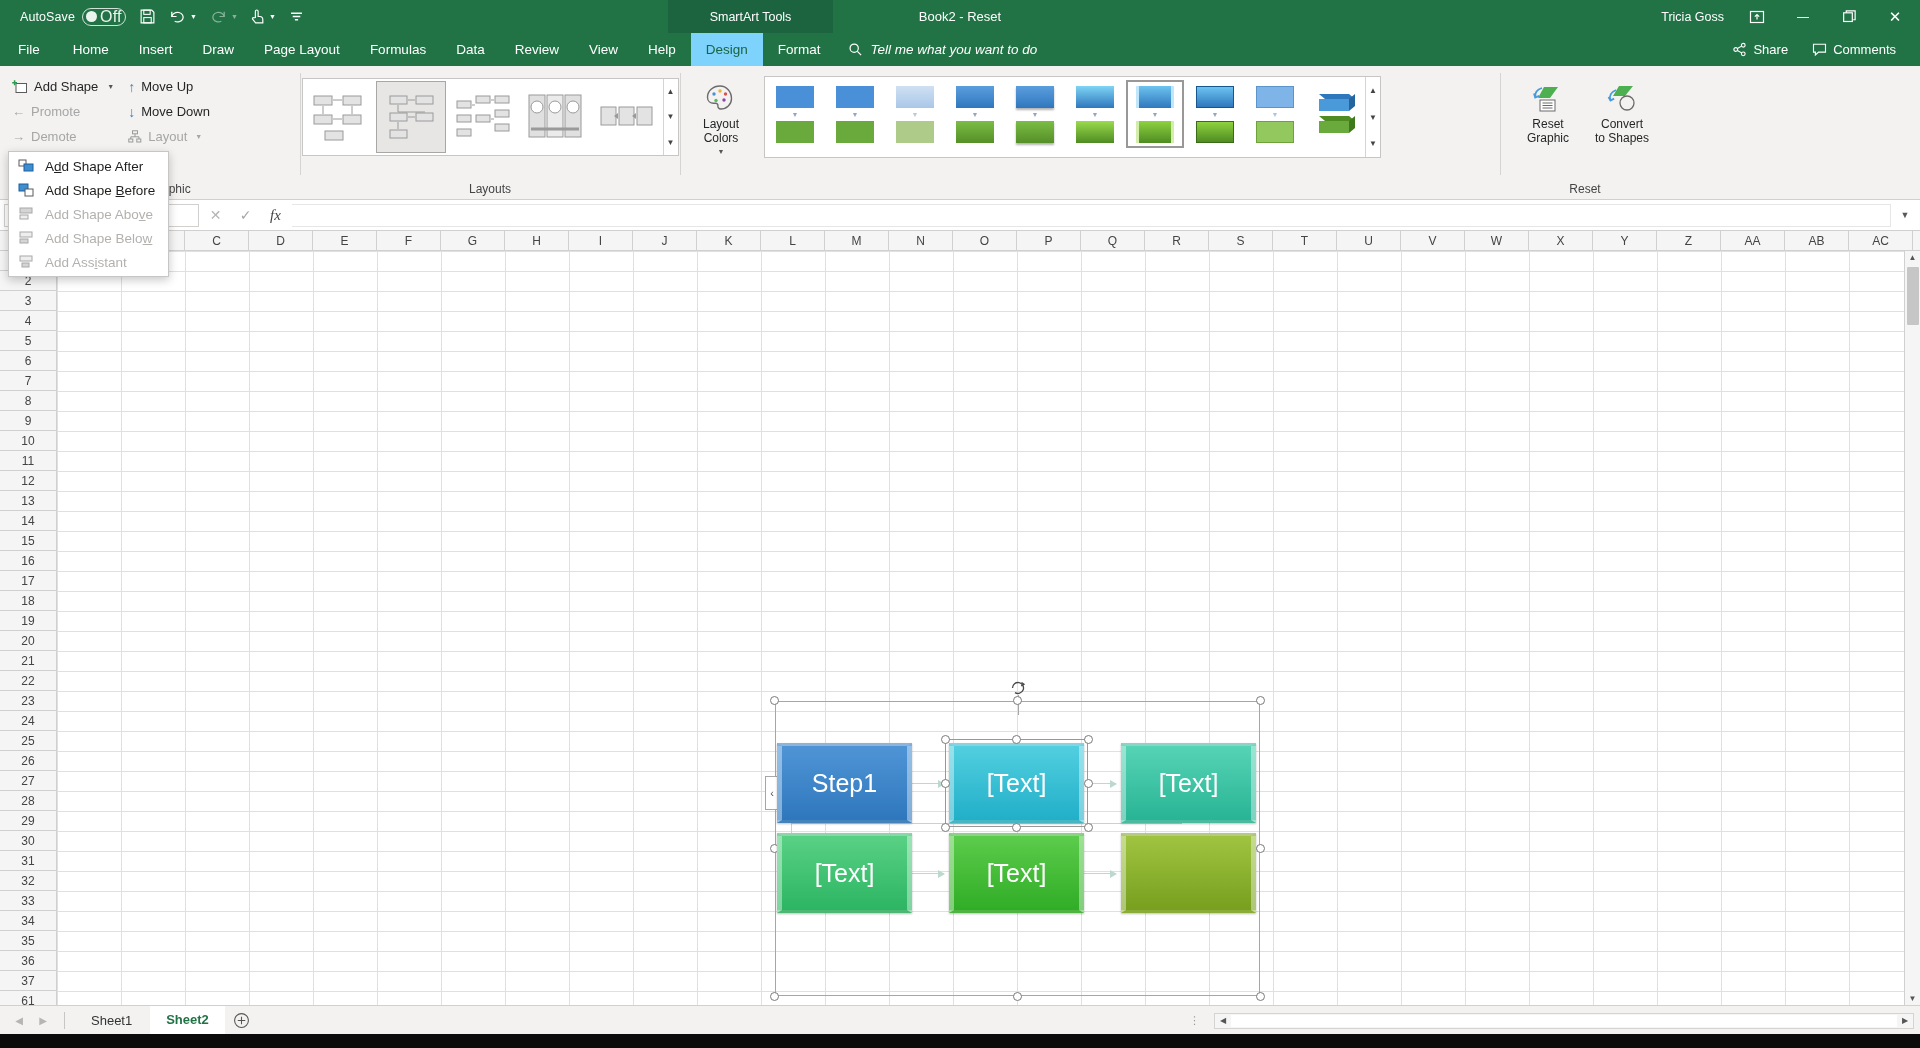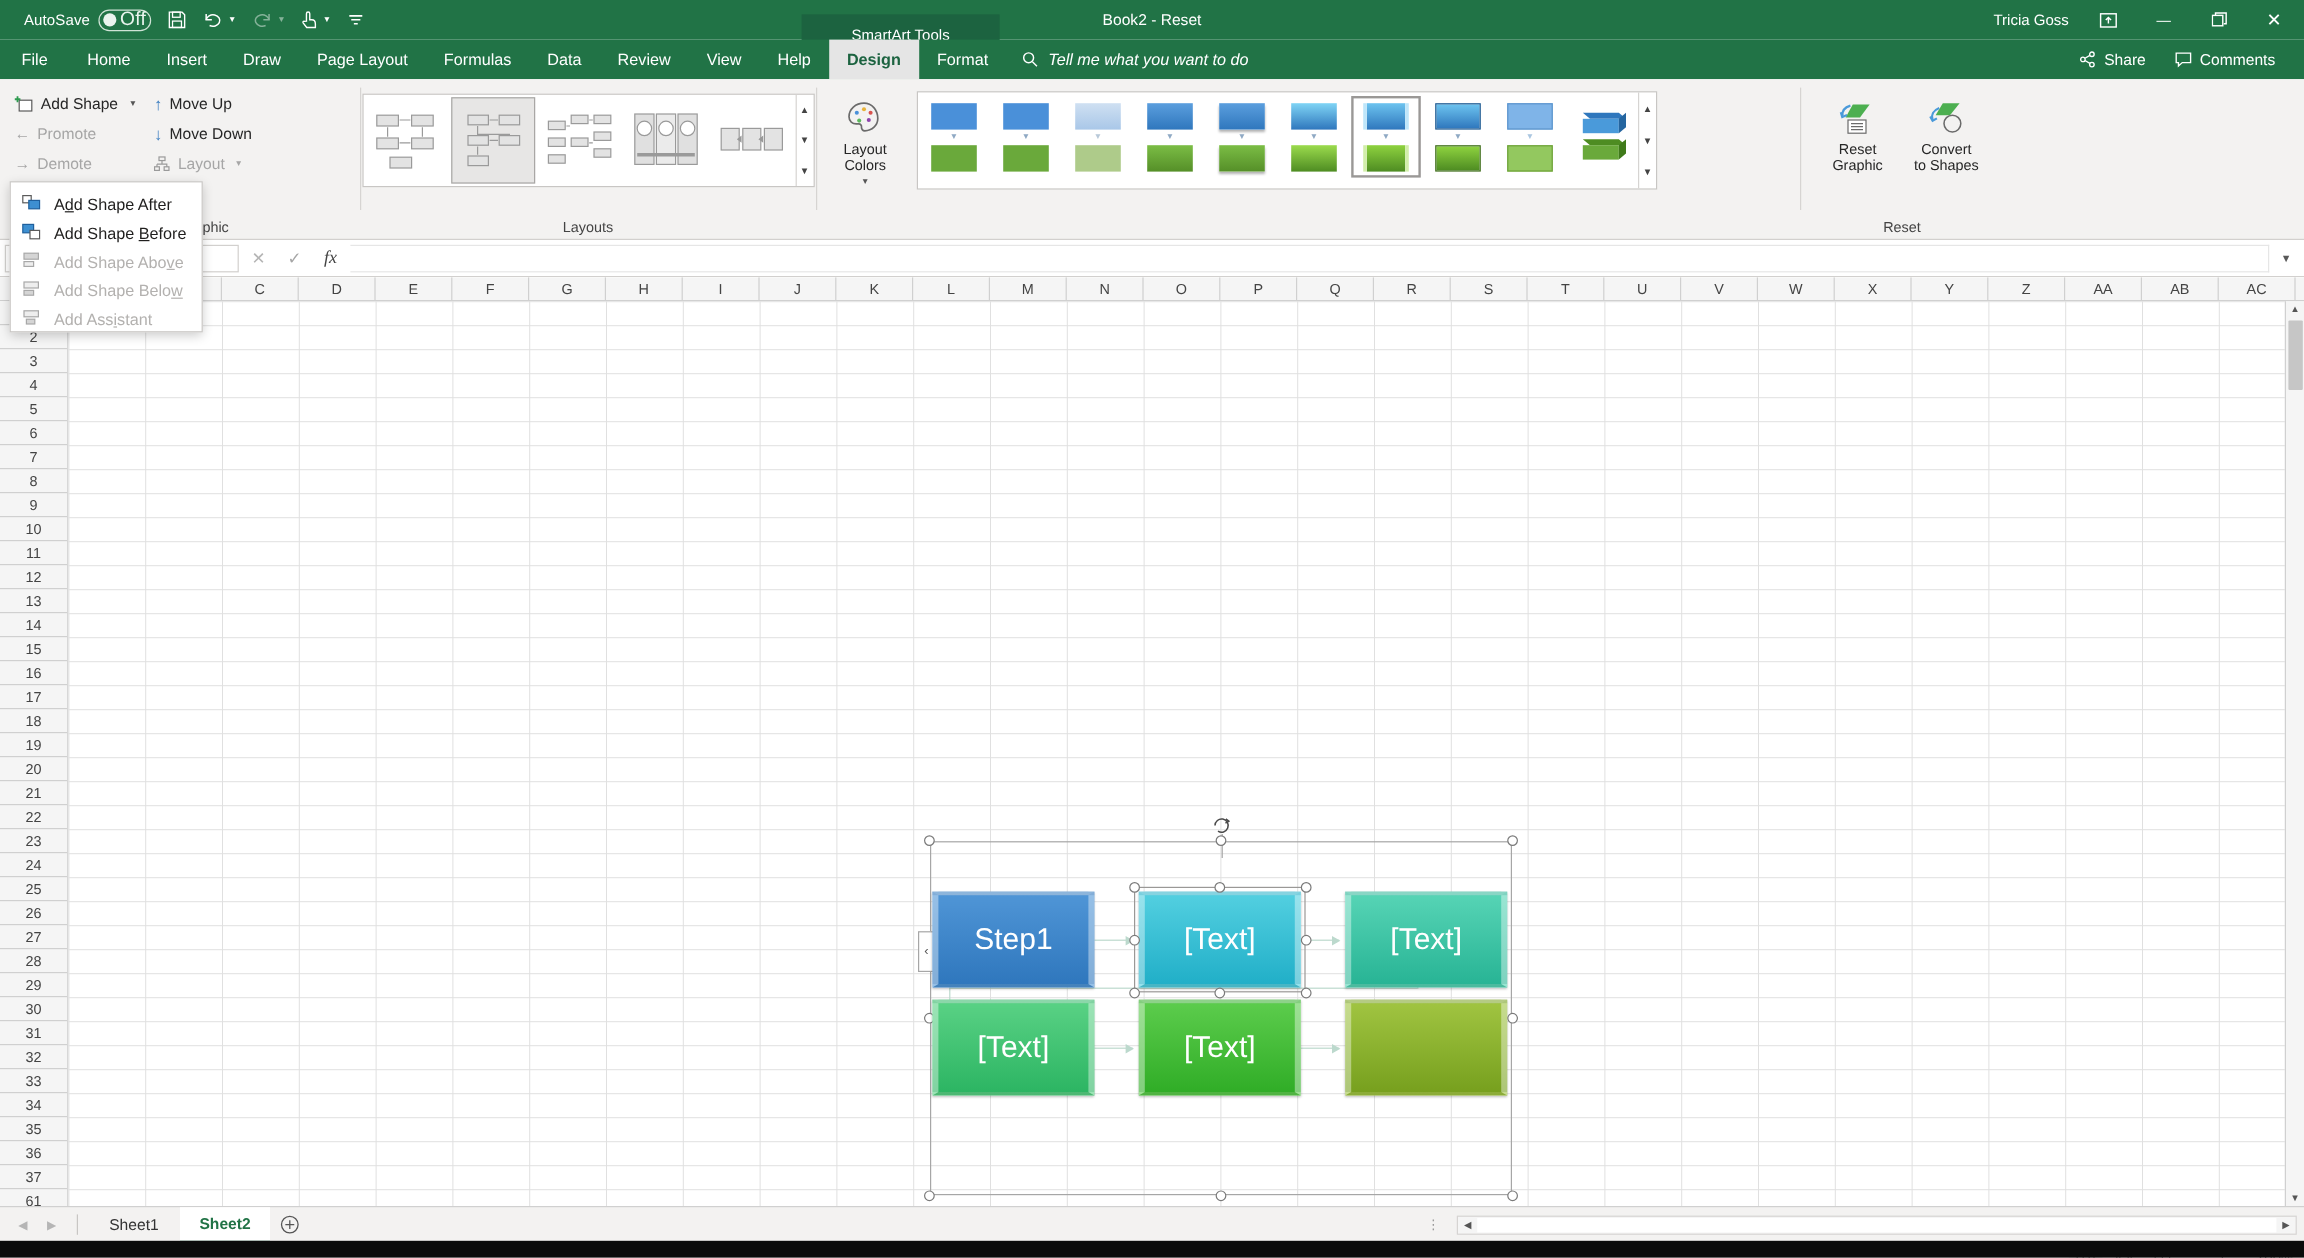--- a/index.html
+++ b/index.html
@@ -22,21 +22,21 @@
     padding:0 6px; color:#fff; cursor:default;
   }
   .autosave-label { font-size:12.5px; margin-right:7px; letter-spacing:.1px;}
   .toggle {
     width:44px;height:18px;border-radius:10px;border:1.4px solid #cfe3d6;
     display:flex;align-items:center;padding:0 3px;gap:3px;background:transparent;
   }
   .toggle .knob{width:11px;height:11px;border-radius:50%;background:#eaf4ee;}
   .toggle .txt{font-size:16px;color:#eaf4ee;letter-spacing:.2px}
   .ctx-tab-bg {
-    position:absolute; left:668px; top:12px; width:165px; height:33px;
+    position:absolute; left:668px; top:0; width:165px; height:33px;
     background:#1c6340; display:flex; align-items:center; justify-content:center;
     font-size:12.5px; color:#fff;
   }
   .doc-title {
     position:absolute; left:0; right:0; top:0; height:33px;
     display:flex; align-items:center; justify-content:center;
     font-size:13px; pointer-events:none;
   }
   .title-right {
     margin-left:auto; display:flex; align-items:center; height:100%; padding-right:2px;
@@ -51,21 +51,21 @@
   }
   .tab {
     padding:0 15px; display:flex;align-items:center; cursor:default; white-space:nowrap;
   }
   .tab.file { padding:0 18px; }
   .tab.active {
     background:#f3f2f1; color:#1c6340; font-weight:bold;
     border-top-left-radius:0; border-top-right-radius:0;
   }
   .tab.ctx { color:#ffffff; }
-  .tab.ctx.active { background:#e5e5e5; color:#1c6340; font-weight:bold;}
+  .tab.ctx.active { background:#7dd3fc; color:#1c6340; font-weight:normal;}
   .tellme { display:flex;align-items:center;gap:8px;padding:0 12px;font-size:13.5px;color:#fff;font-style:italic;}
   .tabbar-right{margin-left:auto;display:flex;align-items:center;gap:4px;padding-right:14px;}
   .tb-btn{display:flex;align-items:center;gap:6px;font-size:13px;padding:4px 10px;border-radius:2px;}
 
   
   .ribbon {
     height:134px; background:#f3f2f1; display:flex; align-items:stretch;
     border-bottom:1px solid #d2d0ce; position:relative;
   }
   .rgroup { display:flex; flex-direction:column; position:relative; padding:4px 0 0 0;}
@@ -110,21 +110,21 @@
   .st-blue{width:38px;height:22px;background:linear-gradient(#4a90d9,#3a7fc4);}
   .st-green{width:38px;height:22px;background:linear-gradient(#6aa93b,#5d9a33);}
 
   
   .menu {
     position:absolute; left:8px; top:85px; width:161px;
     background:#fff; border:1px solid #c8c6c4; box-shadow:0 3px 9px rgba(0,0,0,.22);
     padding:2px 0; z-index:60;
   }
   .menu-item{
-    height:24px; display:flex;align-items:flex-end; gap:10px; padding:0 8px;
+    height:24px; display:flex;align-items:center; gap:10px; padding:0 8px;
     font-size:13.5px; color:#201f1e; cursor:default;
   }
   .menu-item.disabled{color:#b3b1af}
   .menu-ico{width:18px;height:18px;display:flex;align-items:center;justify-content:center;flex:0 0 18px;}
   .menu-item u{text-decoration:underline}
 
   
   .fbar{height:31px;display:flex;align-items:center;background:#fff;border-bottom:1px solid #d2d0ce;padding:0 4px;gap:3px;}
   .namebox{width:195px;height:23px;border:1px solid #d2d0ce;background:#fff;display:flex;align-items:center;padding:0 5px;}
   .fb-btn{width:27px;height:23px;display:flex;align-items:center;justify-content:center;color:#595959;font-size:14px;}

